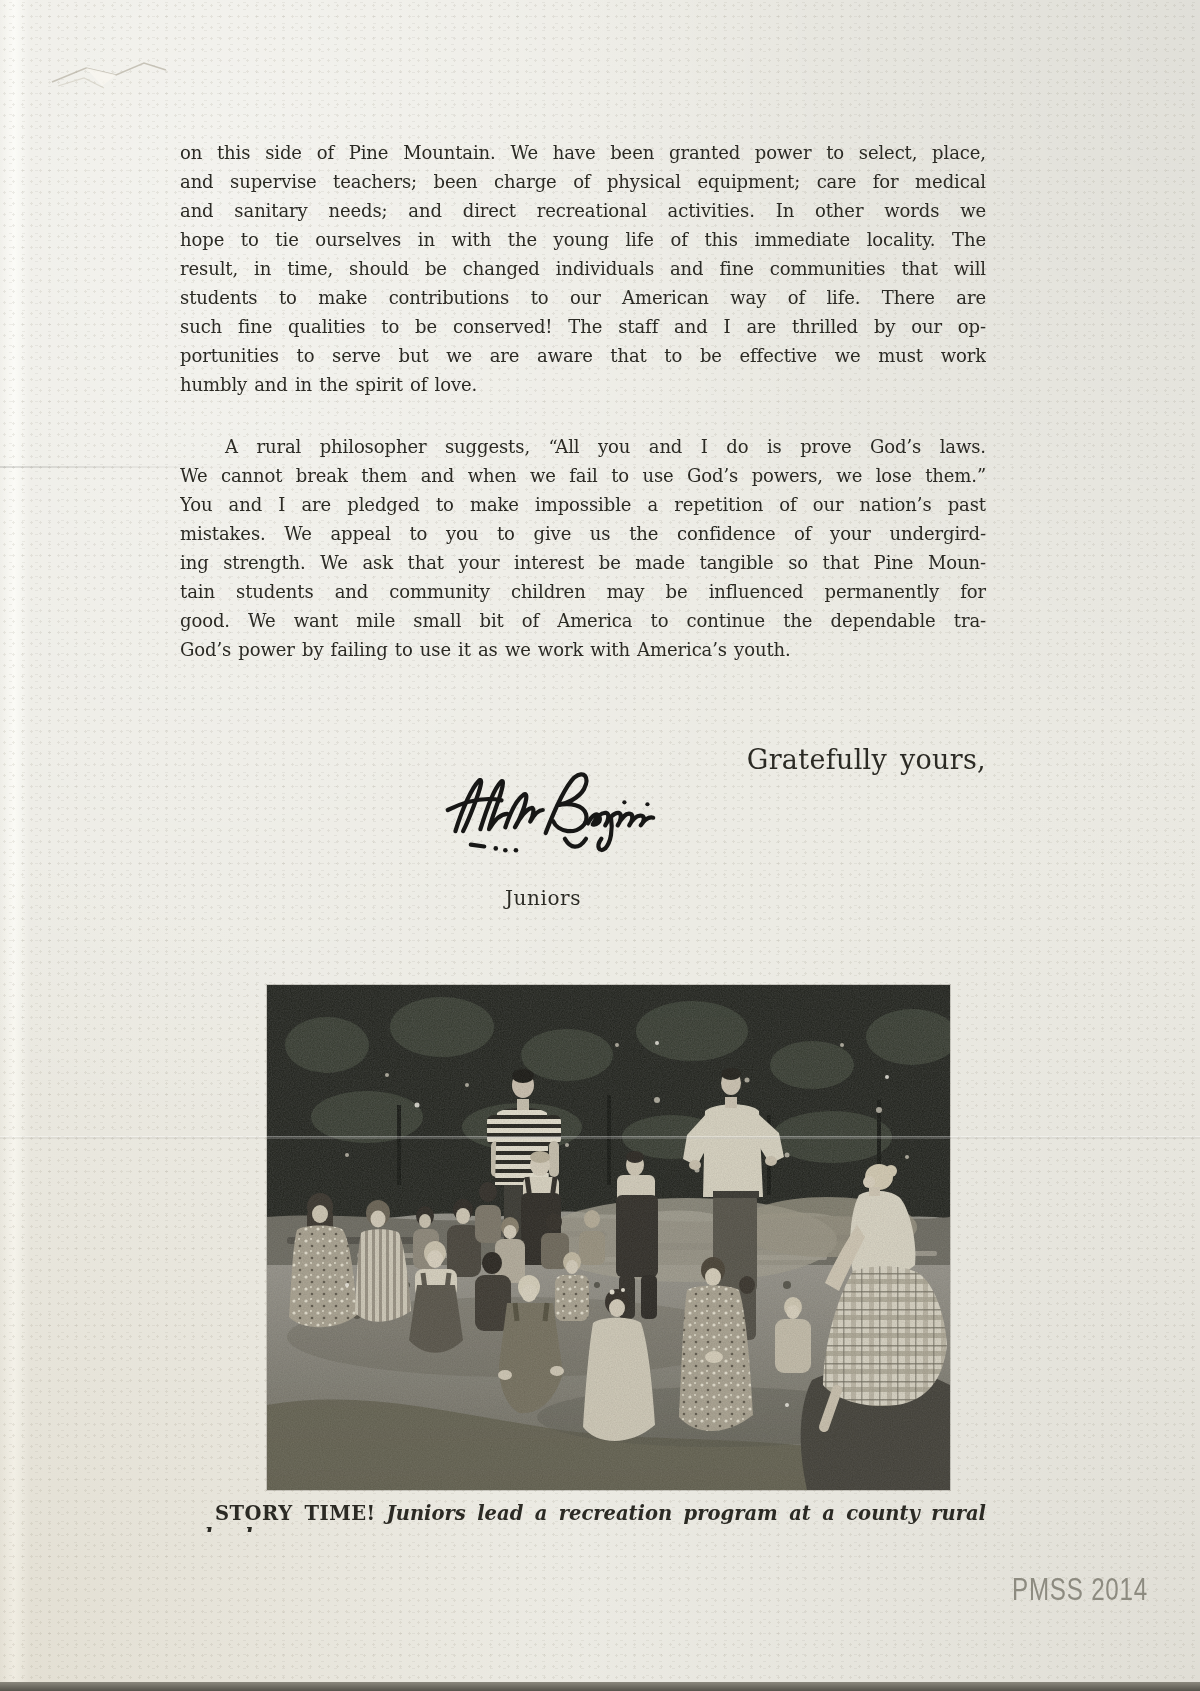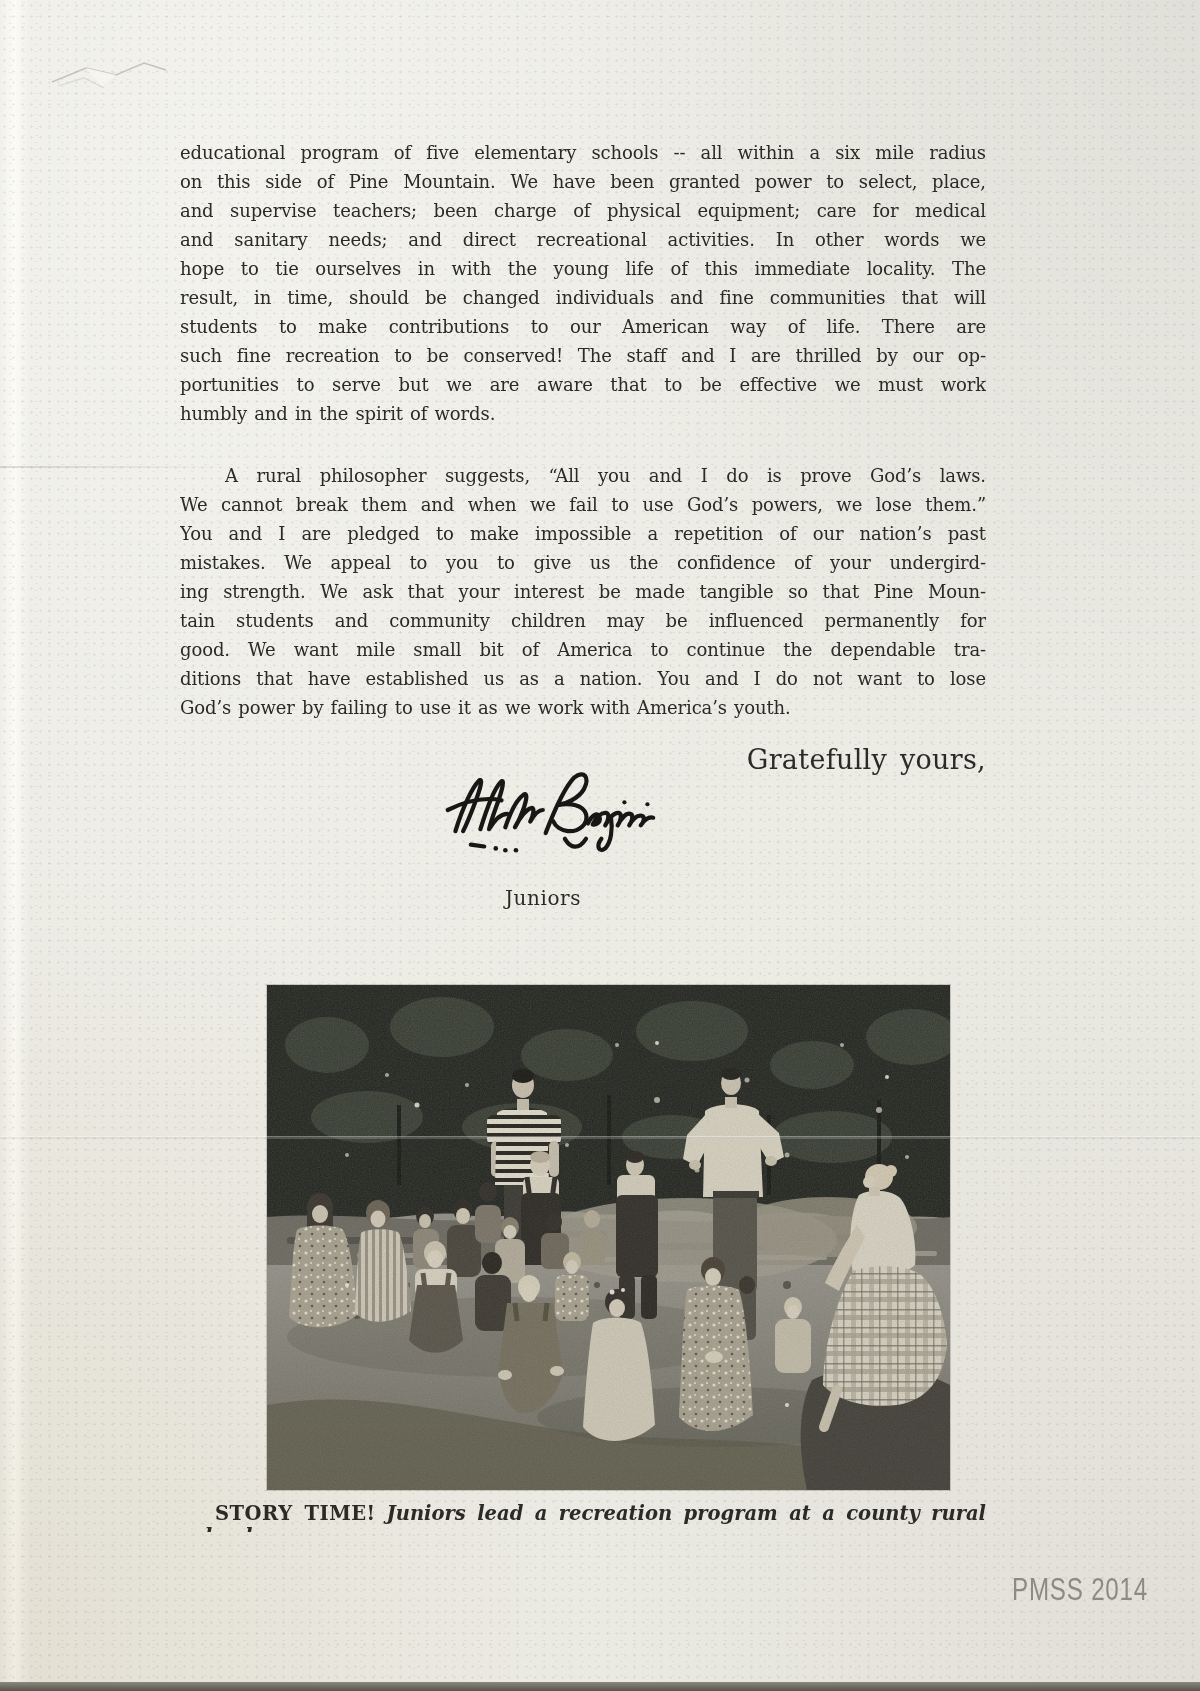--- a/index.html
+++ b/index.html
@@ -65,40 +65,38 @@
     <path d="M8,34 L42,20 L72,27 L100,15 L122,22" fill="none" stroke="#b6b1a4" stroke-width="1.5" opacity=".8"></path>
     <path d="M42,20 L72,27 L58,38 Z" fill="#f8f6ef" opacity=".9"></path>
     <path d="M14,38 L40,30 L60,40" fill="none" stroke="#cfcabd" stroke-width="1.2" opacity=".7"></path>
   </svg>
   <div class="fold-1"></div>
   <div class="fold-2"></div>
   <div class="bottom-strip"></div>
 
   <div class="text-block">
     <div class="para para-1">
-        <div class="line">educational program of five elementary schools -- all within a six mile radius</div>
         <div class="line">on this side of Pine Mountain.  We have been granted power to select, place,</div>
         <div class="line">and supervise teachers; been charge of physical equipment; care for medical</div>
         <div class="line">and sanitary needs; and direct recreational activities.  In other words we</div>
         <div class="line">hope to tie ourselves in with the young life of this immediate locality.  The</div>
         <div class="line">result, in time, should be changed individuals and fine communities that will</div>
         <div class="line">students to make contributions to our American way of life.  There are</div>
-        <div class="line">such fine recreation to be conserved!  The staff and I are thrilled by our op-</div>
+        <div class="line">such fine qualities to be conserved!  The staff and I are thrilled by our op-</div>
         <div class="line">portunities to serve but we are aware that to be effective we must work</div>
-        <div class="line line-last">humbly and in the spirit of words.</div>
+        <div class="line line-last">humbly and in the spirit of love.</div>
       </div>
     <div class="para para-2">
         <div class="line">A rural philosopher suggests, “All you and I do is prove God’s laws.</div>
         <div class="line">We cannot break them and when we fail to use God’s powers, we lose them.”</div>
         <div class="line">You and I are pledged to make impossible a repetition of our nation’s past</div>
         <div class="line">mistakes.  We appeal to you to give us the confidence of your undergird-</div>
         <div class="line">ing strength.  We ask that your interest be made tangible so that Pine Moun-</div>
         <div class="line">tain students and community children may be influenced permanently for</div>
         <div class="line">good.  We want mile small bit of America to continue the dependable tra-</div>
-        <div class="line">ditions that have established us as a nation. You and I do not want to lose</div>
         <div class="line line-last">God’s power by failing to use it as we work with America’s youth.</div>
       </div>
   </div>
 
   <div class="closing">Gratefully yours,</div>
 
   <svg class="signature" width="240" height="100" viewBox="0 0 250 100">
     <g fill="none" stroke="#171716" stroke-width="4.4" stroke-linecap="round" stroke-linejoin="round">
       <path d="M14,72 C22,46 32,26 38,20 C43,15 41,26 33,46 C28,59 24,68 22,72"></path>
       <path d="M40,70 C48,44 56,26 61,21 C66,16 63,29 56,48 C52,59 50,66 49,70 C55,60 62,54 68,54"></path>

